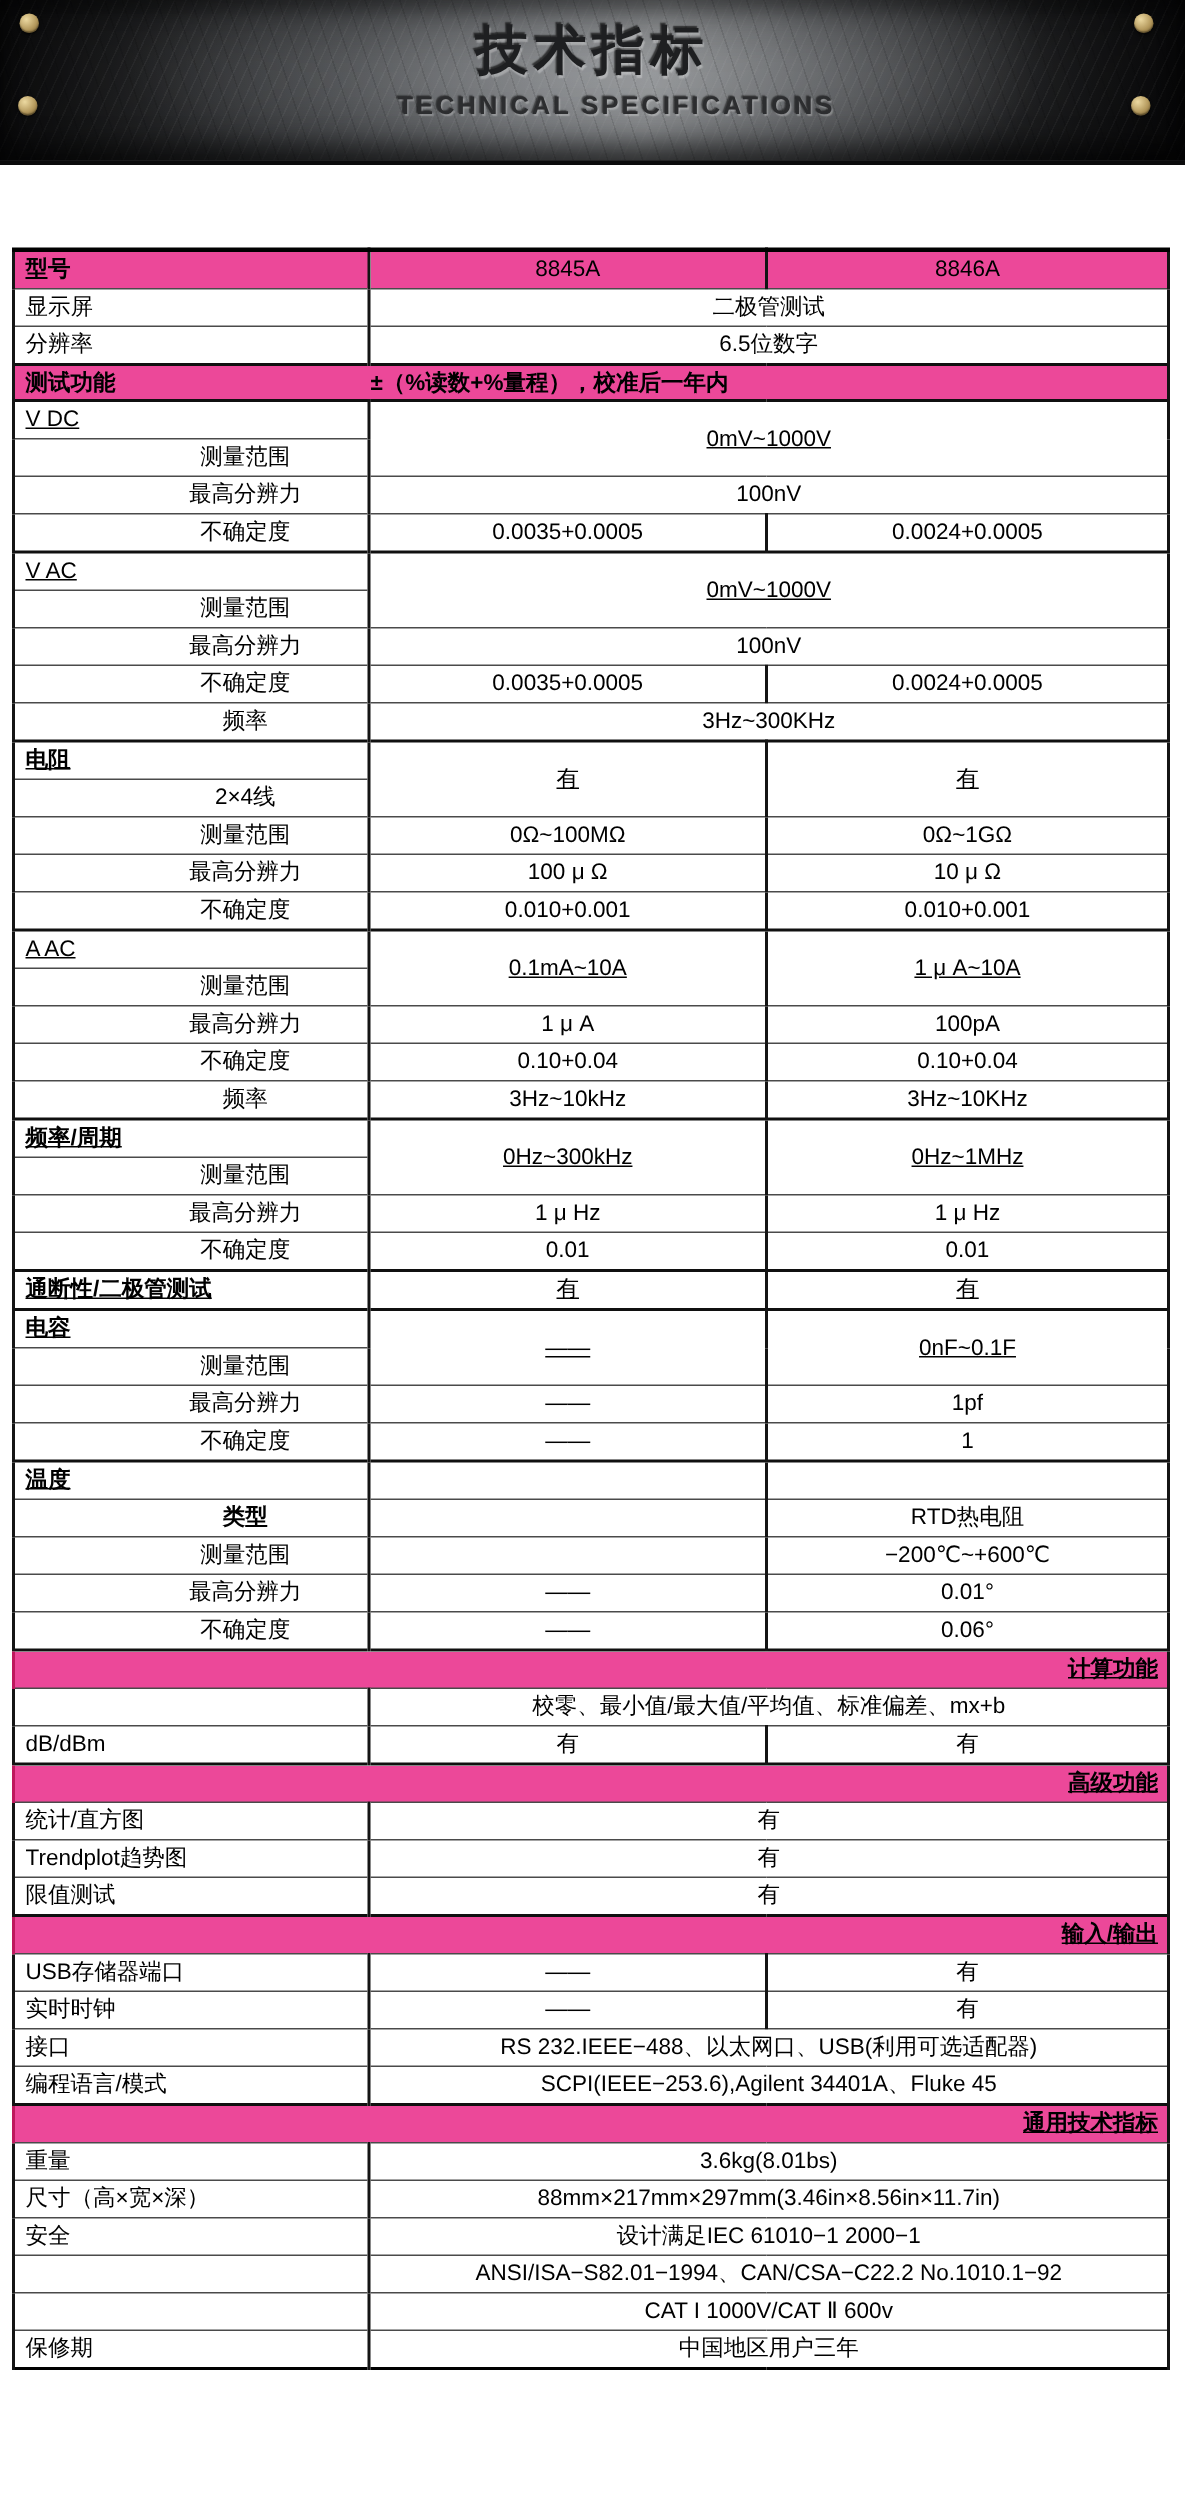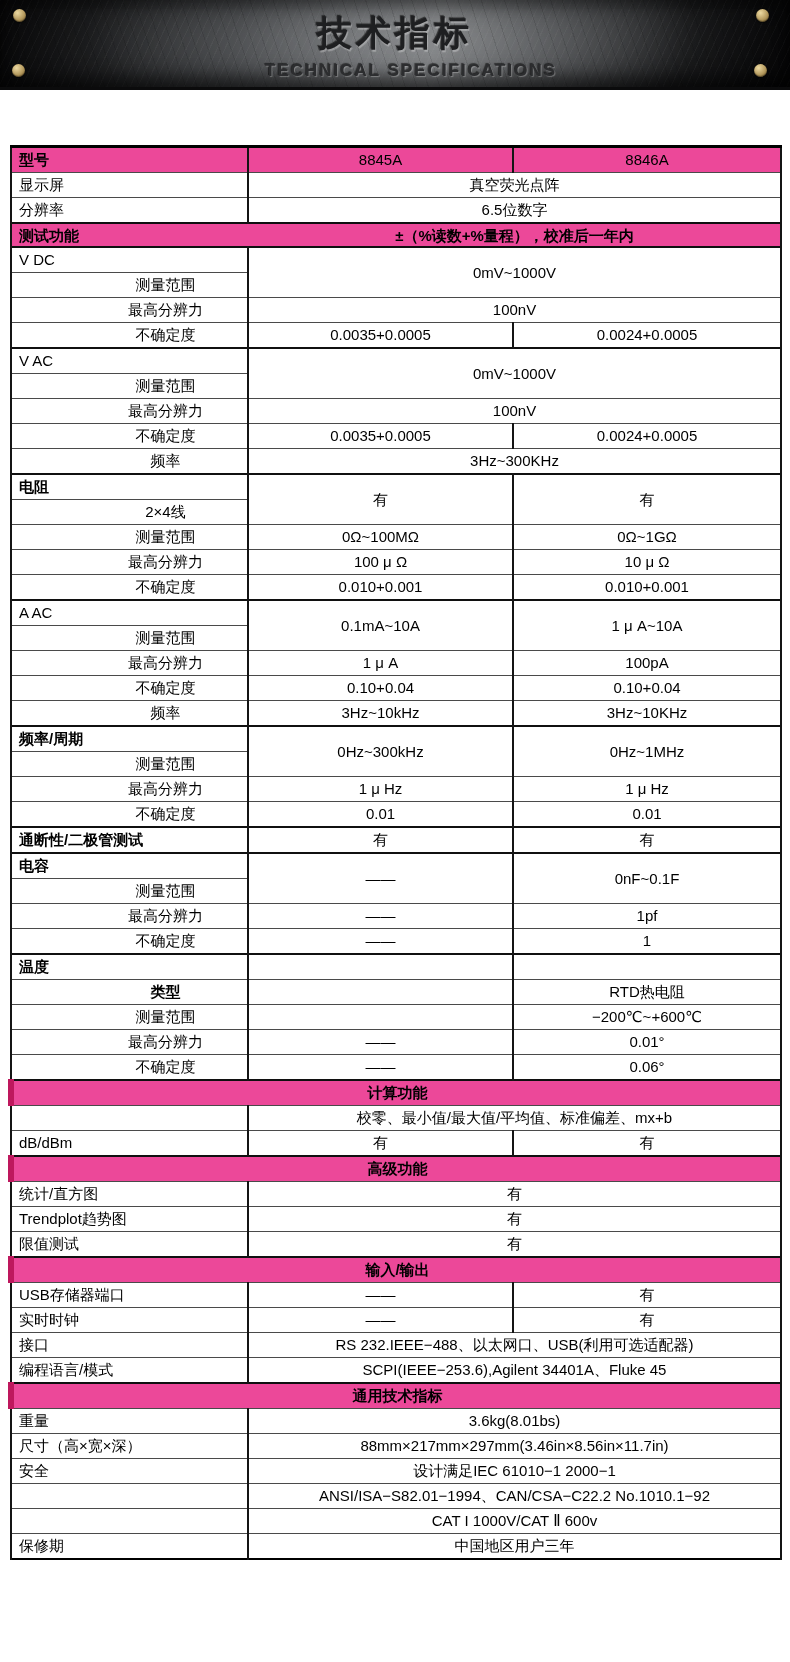--- a/index.html
+++ b/index.html
@@ -7,21 +7,21 @@
   body {
     width: 790px;
     background: #ffffff;
     font-family: "Liberation Sans", "DejaVu Sans", sans-serif;
   }
   .page { position: relative; width: 790px; height: 1662px; background: #fff; overflow: hidden; }
 
   
   .banner {
     position: relative;
-    width: 790px; height: 90px;
+    width: 790px; height: 110px;
     background:
       repeating-linear-gradient(115deg, rgba(255,255,255,0.06) 0 1px, rgba(255,255,255,0) 1px 7px),
       repeating-linear-gradient(72deg, rgba(0,0,0,0.10) 0 1px, rgba(0,0,0,0) 1px 11px),
       radial-gradient(ellipse 430px 150px at 50% 38%, rgba(255,255,255,0.30), rgba(255,255,255,0) 72%),
       linear-gradient(100deg, #131315 0%, #2c2d2f 12%, #54575b 30%, #8d9196 47%, #a2a6aa 55%, #6d7074 68%, #2a2b2d 86%, #0e0e10 100%);
     border-bottom: 3px solid #0b0b0c;
     box-shadow: inset 0 -10px 16px rgba(0,0,0,0.55), inset 0 8px 12px rgba(0,0,0,0.30),
                 inset 70px 0 90px rgba(0,0,0,0.45), inset -70px 0 90px rgba(0,0,0,0.45);
   }
   .banner-text { position: absolute; left: 0; right: 0; top: 10px; text-align: center; }
@@ -63,32 +63,32 @@
     height: 24px;
     padding: 0 6px;
     border-top: 1px solid #4a4a4a;
     border-bottom: 1px solid #4a4a4a;
     border-left: 2px solid #141414;
     border-right: 2px solid #141414;
     overflow: hidden;
     white-space: nowrap;
     line-height: 24px;
   }
-  tr.thick td { border-top: 2px solid #101010; }
+  tr.thick td { border-top: 2px solid #101010; text-decoration: underline; }
   td.lbl { text-align: left; padding-left: 7px; }
   td.sub { text-align: center; padding-left: 78px; }
   td.val { text-align: center; }
   td.em  { text-align: center; }
   .b { font-weight: bold; border-radius: 11px; }
   tr.hdr td, tr.secrow td { background: #ec4899; }
   tr.hdr td.lbl, tr.secrow td { font-weight: bold; }
-  td.sec { text-align: center; padding-left: 7px; border-left: 6px solid #be185d; }
+  td.sec { text-align: right; padding-left: 7px; border-left: 2px solid #be185d; }
   td.secval-wrap { position: relative; padding: 0; }
   .sec-label { position: absolute; left: 7px; top: 0; font-weight: bold; }
-  .sec-value { position: absolute; left: 237px; right: 0; top: 0; text-align: center; font-weight: bold; }
+  .sec-value { position: absolute; left: 237px; right: 0; top: 0; text-align: left; font-weight: bold; }
 </style>
 </head>
 <body>
 
 <div class="page">
 
   <div class="banner">
     <span class="screw tl"></span>
     <span class="screw bl"></span>
     <span class="screw tr"></span>
@@ -107,21 +107,21 @@
           <col class="c3">
         </colgroup>
       <tbody>
           <tr class="hdr">
             <td class="lbl">型号</td>
             <td class="val">8845A</td>
             <td class="val">8846A</td>
           </tr>
           <tr class="">
             <td class="lbl">显示屏</td>
-            <td colspan="2" class="val">真空荧光点阵</td>
+            <td colspan="2" class="val">二极管测试</td>
           </tr>
           <tr class="">
             <td class="lbl">分辨率</td>
             <td colspan="2" class="val">6.5位数字</td>
           </tr>
           <tr class="thick secrow">
             <td colspan="3" class="secval-wrap">
               <span class="sec-label">测试功能</span>
               <span class="sec-value">±（%读数+%量程），校准后一年内</span>
             </td>

